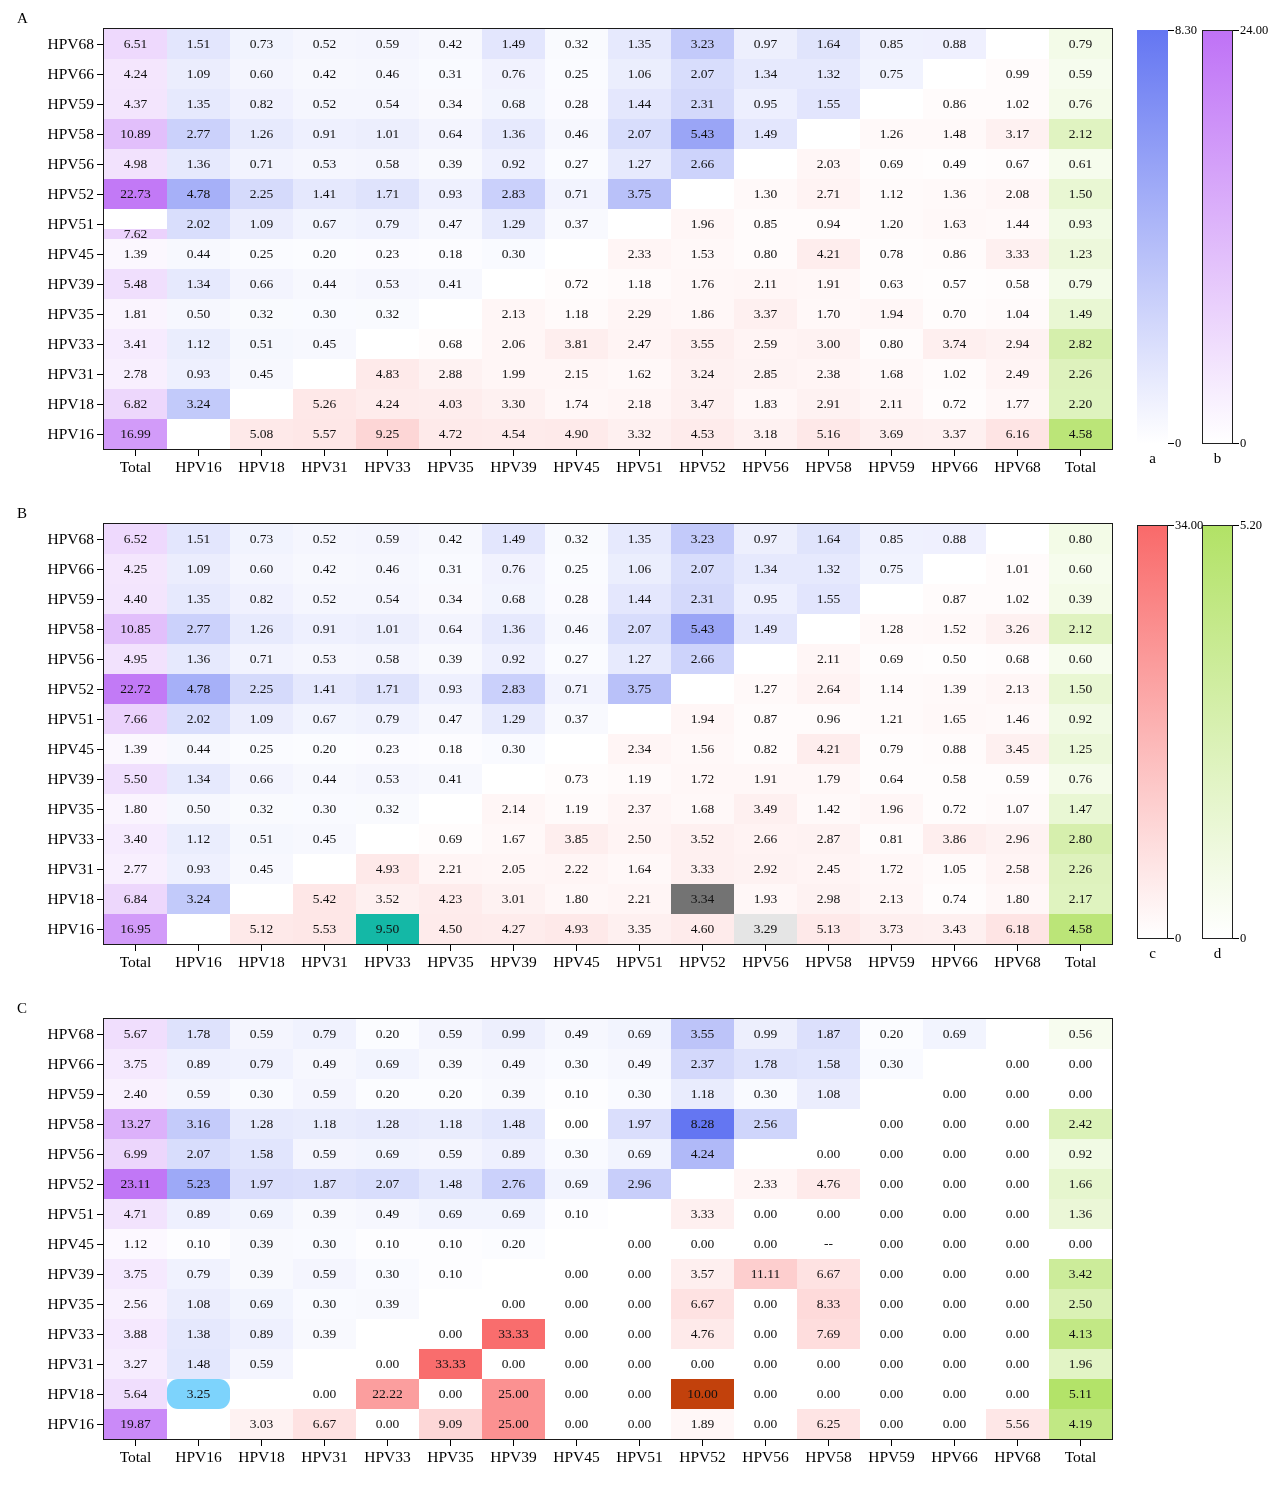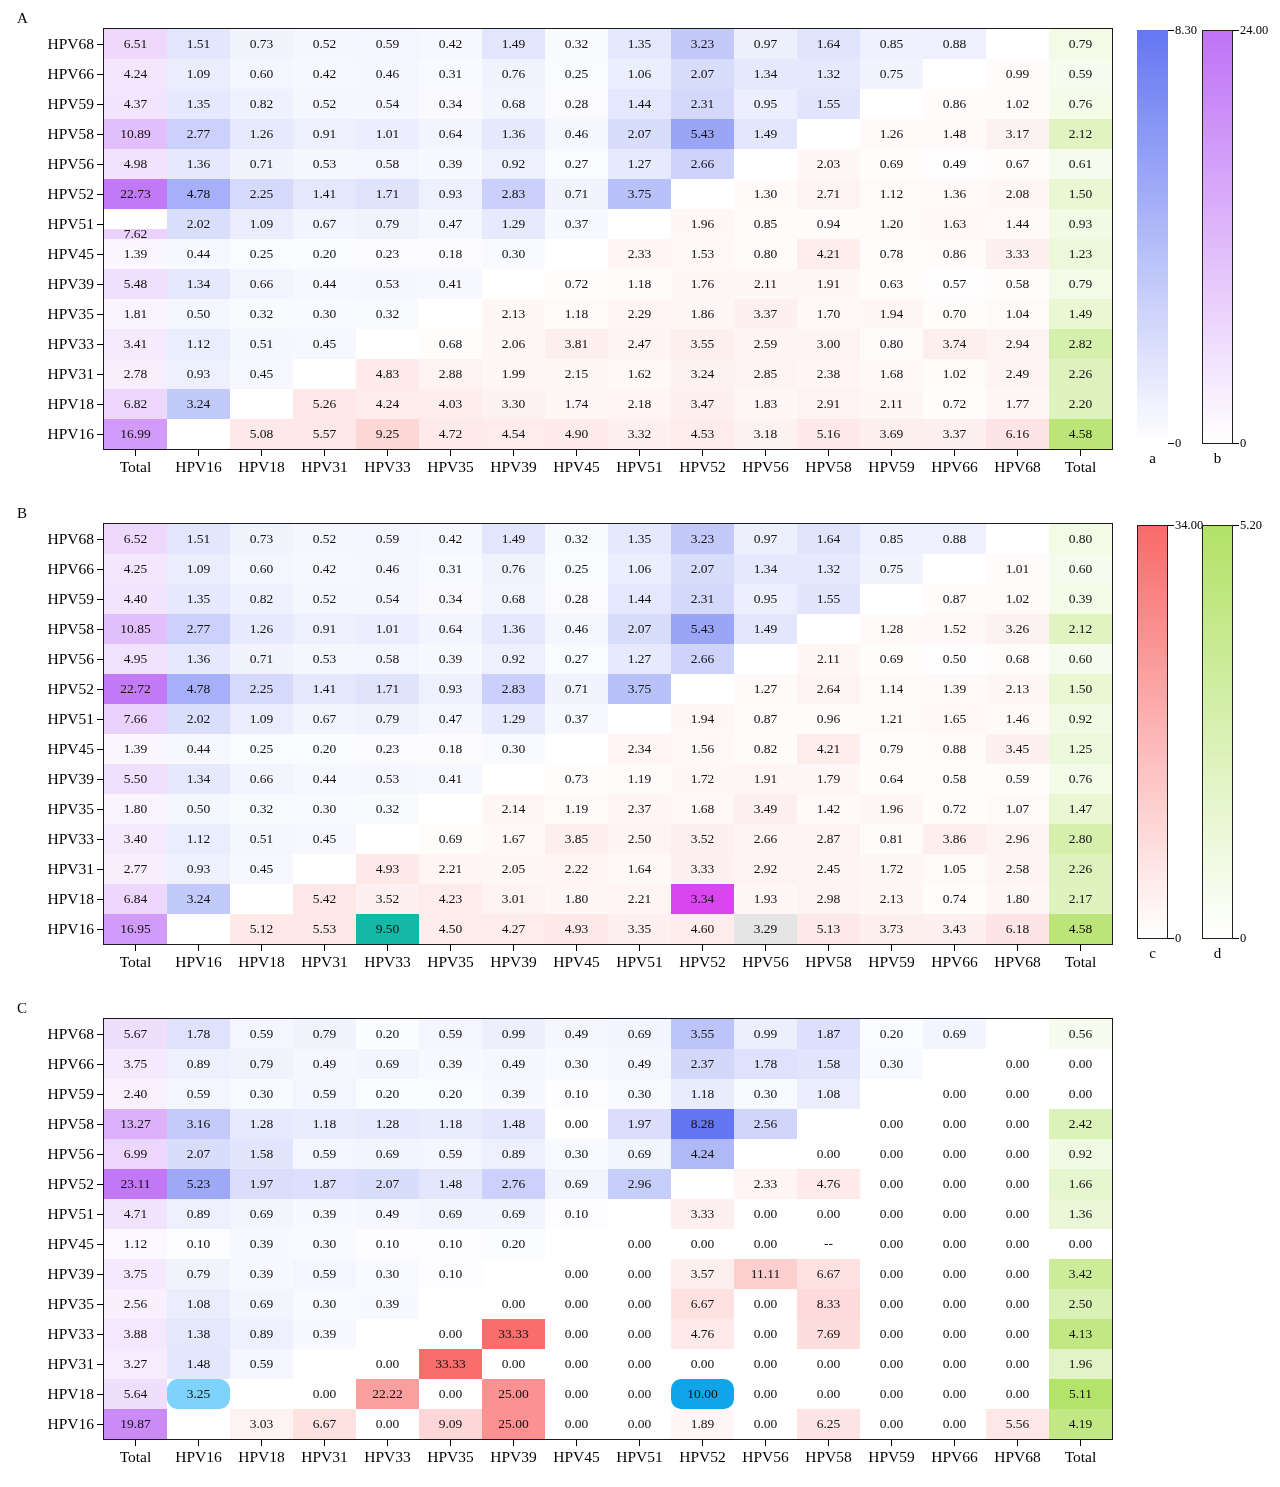--- a/index.html
+++ b/index.html
@@ -673,21 +673,21 @@
           <div class="cell" style="background: rgb(222, 242, 189);">2.26</div>
           <div class="cell" style="background: rgb(237, 215, 252);">6.84</div>
           <div class="cell" style="background: rgb(194, 202, 250);">3.24</div>
           <div class="cell" style="background: rgb(255, 255, 255);"></div>
           <div class="cell" style="background: rgb(254, 231, 231);">5.42</div>
           <div class="cell" style="background: rgb(254, 240, 240);">3.52</div>
           <div class="cell" style="background: rgb(254, 236, 236);">4.23</div>
           <div class="cell" style="background: rgb(254, 242, 242);">3.01</div>
           <div class="cell" style="background: rgb(255, 247, 247);">1.80</div>
           <div class="cell" style="background: rgb(255, 245, 245);">2.21</div>
-          <div class="cell" style="background: #d946ef; text-align: right;">3.34</div>
+          <div class="cell" style="background: #737373; text-align: right;">3.34</div>
           <div class="cell" style="background: rgb(255, 247, 247);">1.93</div>
           <div class="cell" style="background: rgb(254, 242, 242);">2.98</div>
           <div class="cell" style="background: rgb(255, 246, 246);">2.13</div>
           <div class="cell" style="background: rgb(255, 252, 252);">0.74</div>
           <div class="cell" style="background: rgb(255, 247, 247);">1.80</div>
           <div class="cell" style="background: rgb(223, 243, 191);">2.17</div>
           <div class="cell" style="background: rgb(210, 155, 249);">16.95</div>
           <div class="cell" style="background: rgb(255, 255, 255);"></div>
           <div class="cell" style="background: rgb(254, 233, 233);">5.12</div>
           <div class="cell" style="background: rgb(254, 231, 231);">5.53</div>
@@ -1019,21 +1019,21 @@
           <div class="cell" style="background: rgb(226, 244, 197);">1.96</div>
           <div class="cell" style="background: rgb(240, 222, 253);">5.64</div>
           <div class="cell" style="background: #7dd3fc; border-radius: 11px;">3.25</div>
           <div class="cell" style="background: rgb(255, 255, 255);"></div>
           <div class="cell" style="background: rgb(255, 255, 255);">0.00</div>
           <div class="cell" style="background: rgb(251, 158, 158);">22.22</div>
           <div class="cell" style="background: rgb(255, 255, 255);">0.00</div>
           <div class="cell" style="background: rgb(251, 145, 145);">25.00</div>
           <div class="cell" style="background: rgb(255, 255, 255);">0.00</div>
           <div class="cell" style="background: rgb(255, 255, 255);">0.00</div>
-          <div class="cell" style="background: #0ea5e9; border-radius: 10px;">10.00</div>
+          <div class="cell" style="background: #c2410c;">10.00</div>
           <div class="cell" style="background: rgb(255, 255, 255);">0.00</div>
           <div class="cell" style="background: rgb(255, 255, 255);">0.00</div>
           <div class="cell" style="background: rgb(255, 255, 255);">0.00</div>
           <div class="cell" style="background: rgb(255, 255, 255);">0.00</div>
           <div class="cell" style="background: rgb(255, 255, 255);">0.00</div>
           <div class="cell" style="background: rgb(179, 227, 105);">5.11</div>
           <div class="cell" style="background: rgb(202, 138, 248);">19.87</div>
           <div class="cell" style="background: rgb(255, 255, 255);"></div>
           <div class="cell" style="background: rgb(254, 242, 242);">3.03</div>
           <div class="cell" style="background: rgb(254, 226, 226);">6.67</div>

